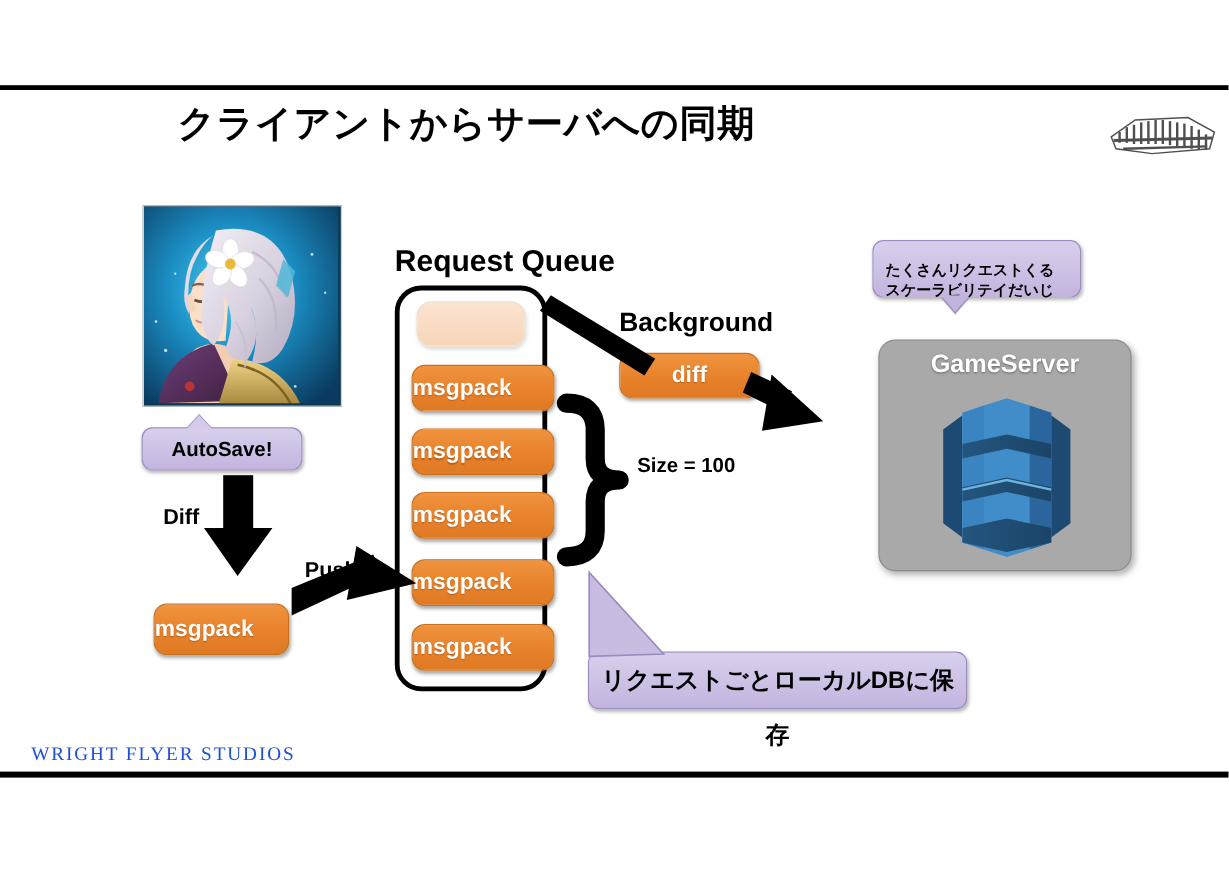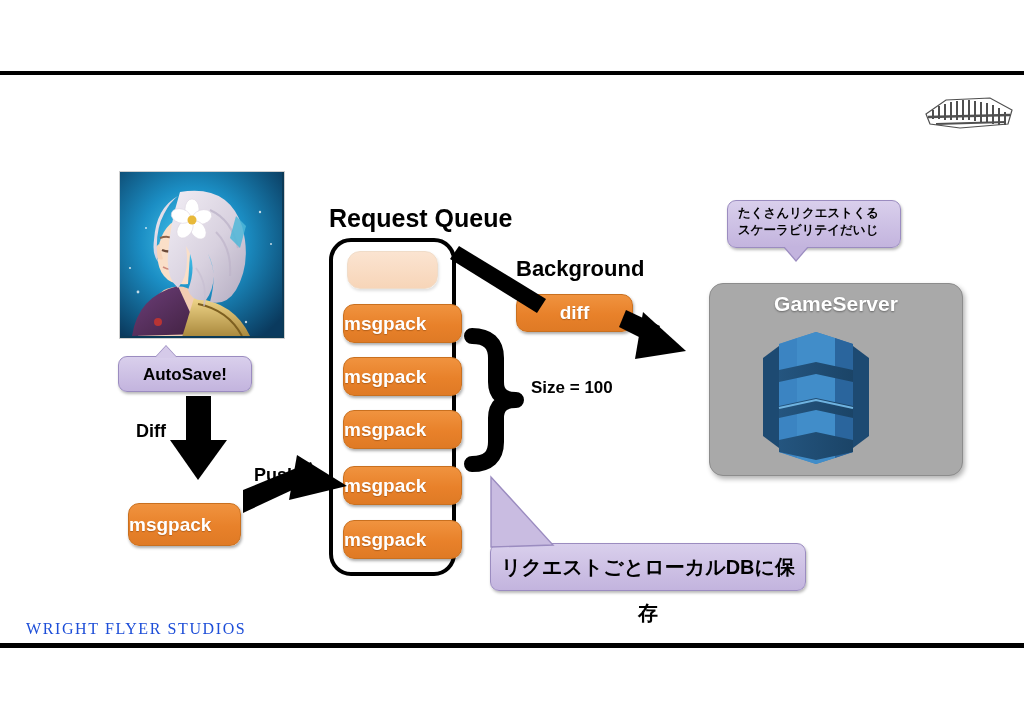--- a/index.html
+++ b/index.html
@@ -100,21 +100,21 @@
     border-left: 11px solid transparent;
     border-right: 11px solid transparent;
     border-bottom: 12px solid #d5cae9;
     filter: drop-shadow(0 -1px 0 #9b8cc0);
   }
 
   #bubble-scalability {
     left: 727px; top: 200px;
     width: 174px; height: 48px;
     font-size: 12.5px;
-    padding: 4px 0 0 10px;
+    padding: 16px 0 0 10px;
     line-height: 17px;
   }
   #bubble-scalability .tail {
     position: absolute;
     left: 56px; bottom: -13px;
     width: 0; height: 0;
     border-left: 12px solid transparent;
     border-right: 12px solid transparent;
     border-top: 14px solid #c3b4de;
     filter: drop-shadow(0 2px 0 #9b8cc0);
@@ -188,22 +188,22 @@
     white-space: nowrap;
   }
   #label-background { left: 516px; top: 256px; font-size: 22px; }
   #label-size       { left: 531px; top: 378px; font-size: 17px; }
   #label-diff       { left: 136px; top: 421px; font-size: 18px; }
   #label-push       { left: 254px; top: 465px; font-size: 18px; }
 
   
   .server-panel {
     position: absolute;
-    left: 709px; top: 283px;
-    width: 254px; height: 193px;
+    left: 732px; top: 283px;
+    width: 211px; height: 193px;
     background: #a9a9a9;
     border: 1px solid #8c8c8c;
     border-radius: 14px;
     box-shadow: 2px 3px 5px rgba(0,0,0,0.3);
     box-sizing: border-box;
   }
   .server-title {
     position: absolute;
     left: 0; top: 8px;
     width: 100%;
@@ -228,20 +228,21 @@
   }
 </style>
 </head>
 <body>
 
 <div id="slide">
 
   <div class="rule-top"></div>
   <div class="rule-bottom"></div>
 
+  <div class="slide-title">クライアントからサーバへの同期</div>
 
   <div class="watermark">
     <svg width="102" height="52" viewBox="0 0 102 52">
       <g fill="#1a1a1a" opacity="0.9">
         <path d="M10 30 L30 16 L74 14 L96 26 L92 40 L44 44 L14 40 Z" fill="none" stroke="#1a1a1a" stroke-width="1.2"></path>
         <g>
           <rect x="16" y="26" width="2" height="9"></rect>
             <rect x="22" y="22" width="2" height="13"></rect>
           <rect x="28" y="20" width="2" height="16"></rect>
             <rect x="34" y="18" width="2" height="18"></rect>

